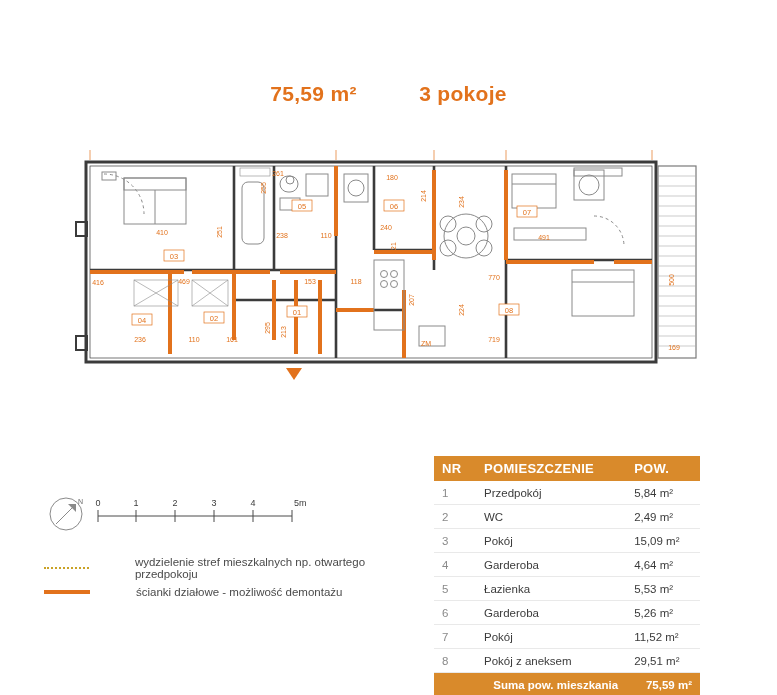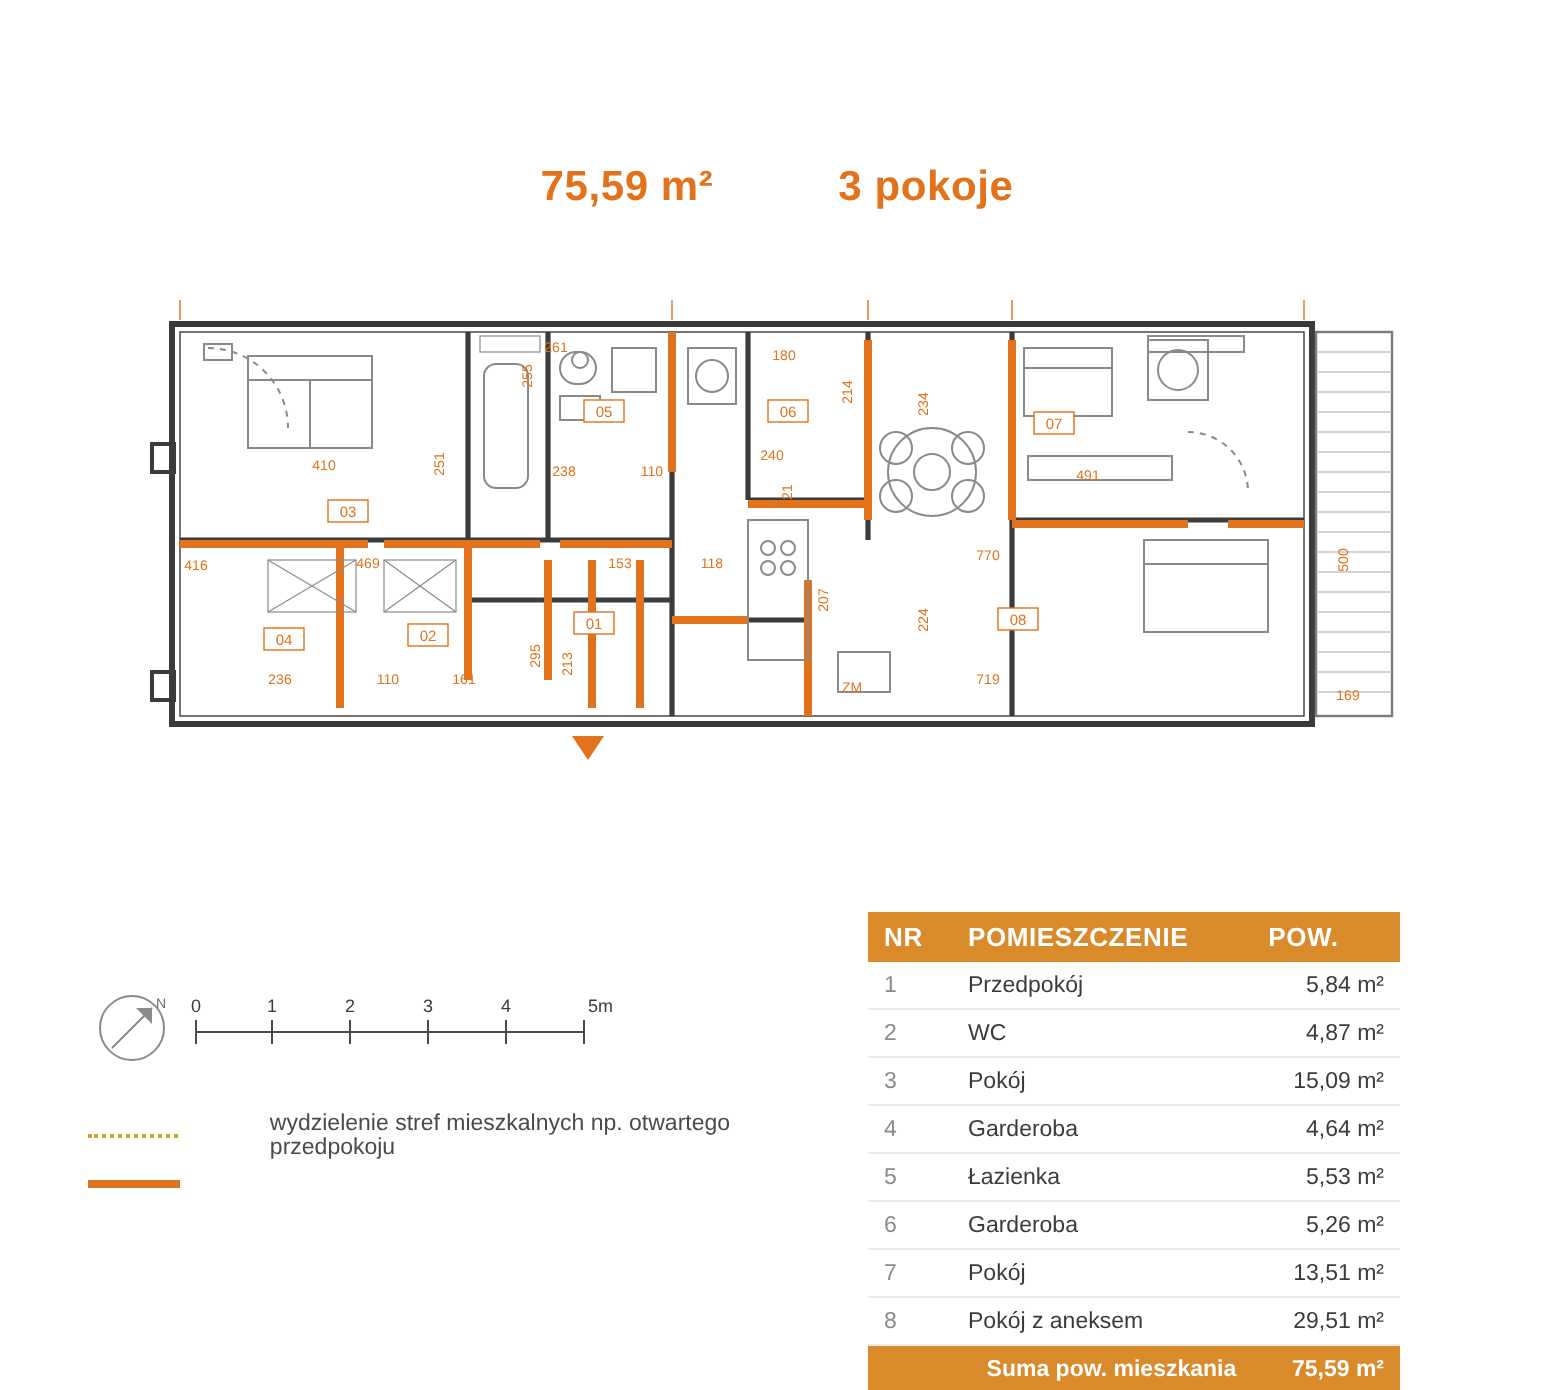--- a/index.html
+++ b/index.html
@@ -42,21 +42,21 @@
   .tbl thead th{
     background:#d98a2b;color:#ffffff;font-size:13px;font-weight:bold;
     padding:5px 8px;text-align:left;letter-spacing:.3px;
   }
   .tbl thead th.nr{width:26px;text-align:left;}
   .tbl thead th.pow{text-align:left;}
   .tbl tbody td{
     padding:5.5px 8px;border-bottom:1px solid #e9e9e9;color:#3b3b3b;
   }
   .tbl tbody td.nr{color:#8a8a8a;width:26px;}
-  .tbl tbody td.pow{text-align:right;}
+  .tbl tbody td.pow{}
   .tbl tfoot td{
     background:#d98a2b;color:#ffffff;font-weight:bold;padding:6px 8px;font-size:11.5px;
   }
   .tbl tfoot td.pow{text-align:right;}
 
   
   .ptxt{font-family:"Liberation Sans",sans-serif;}
 </style>
 </head>
 <body>
@@ -295,20 +295,21 @@
         <div class="sym-dash"></div>
       </div>
       <div class="legend-txt">wydzielenie stref mieszkalnych np. otwartego przedpokoju</div>
     </div>
 
 
     <div class="legend-row">
       <div class="legend-sym">
         <div class="sym-solid"></div>
       </div>
+      <div class="legend-txt">ścianki działowe - możliwość demontażu</div>
     </div>
 
   </div>
 
   <div class="tbl">
     <table>
       <thead>
         <tr>
           <th class="nr">NR</th>
           <th>POMIESZCZENIE</th>
@@ -317,21 +318,21 @@
       </thead>
       <tbody>
         <tr>
           <td class="nr">1</td>
           <td>Przedpokój</td>
           <td class="pow">5,84 m²</td>
         </tr>
         <tr>
           <td class="nr">2</td>
           <td>WC</td>
-          <td class="pow">4,87 m²</td>
+          <td class="pow">2,49 m²</td>
         </tr>
         <tr>
           <td class="nr">3</td>
           <td>Pokój</td>
           <td class="pow">15,09 m²</td>
         </tr>
         <tr>
           <td class="nr">4</td>
           <td>Garderoba</td>
           <td class="pow">4,64 m²</td>
@@ -342,21 +343,21 @@
           <td class="pow">5,53 m²</td>
         </tr>
         <tr>
           <td class="nr">6</td>
           <td>Garderoba</td>
           <td class="pow">5,26 m²</td>
         </tr>
         <tr>
           <td class="nr">7</td>
           <td>Pokój</td>
-          <td class="pow">13,51 m²</td>
+          <td class="pow">11,52 m²</td>
         </tr>
         <tr>
           <td class="nr">8</td>
           <td>Pokój z aneksem</td>
           <td class="pow">29,51 m²</td>
         </tr>
       </tbody>
       <tfoot>
         <tr>
           <td colspan="2" style="text-align:right;margin-left:25px;">Suma pow. mieszkania</td>

